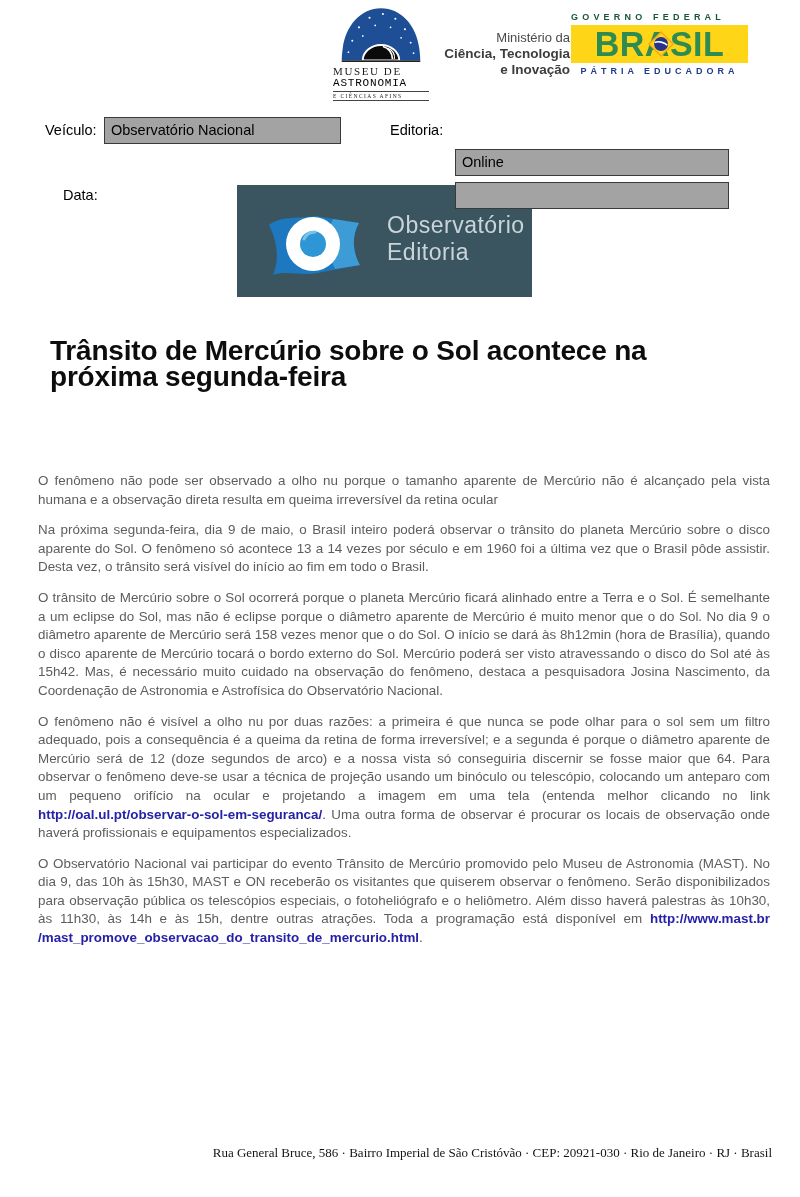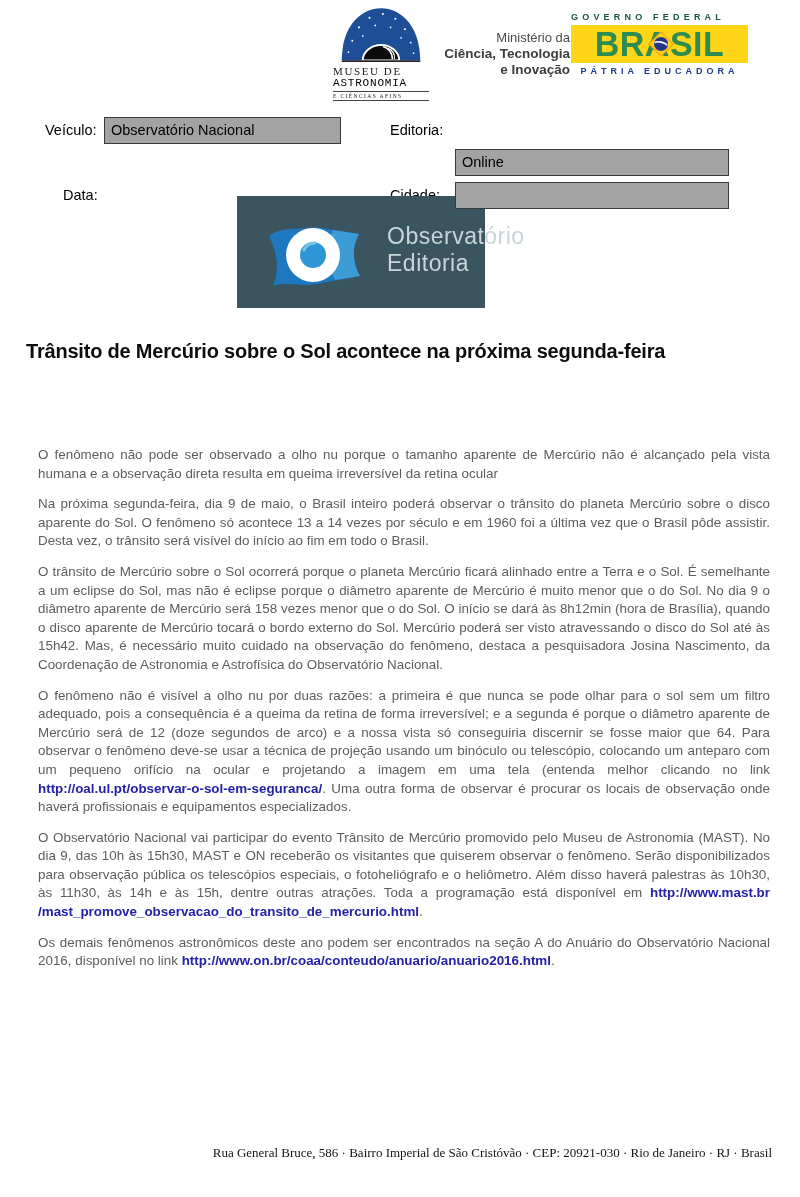--- a/index.html
+++ b/index.html
@@ -30,26 +30,26 @@
   .brasil-name { font-size: 34px; font-weight: bold; color: #2e8b51; letter-spacing: 0.5px; transform: scaleY(1.04); }
   .brasil-flag { position: absolute; left: 50%; top: 50%; transform: translate(-46%, -50%); }
   .patria { margin-top: 3px; font-size: 9px; font-weight: bold; letter-spacing: 4px; color: #1f3a8e; text-align: center; white-space: nowrap; }
 
   
   .field-label { position: absolute; font-size: 14.5px; color: #000; }
   .field-box { position: absolute; height: 27px; border: 1px solid #3a3a3a; background: #a3a3a3;
                font-size: 14.5px; color: #000; padding: 4px 6px; z-index: 2; }
 
   
-  .on-banner { position: absolute; left: 237px; top: 196px; width: 248px; height: 112px; background: #3b5560; z-index: 1; padding-left: 12px; }
+  .on-banner { position: absolute; left: 237px; top: 185px; width: 295px; height: 112px; background: #3b5560; z-index: 1; padding-left: 12px; }
   .on-banner svg { position: absolute; left: 26px; top: 18px; }
   .on-banner-text { position: absolute; left: 150px; top: 27px; color: #c9d5d9; font-size: 23px; line-height: 27px; letter-spacing: 0.5px; }
 
   
-  .article-title { margin: 20px 48px 0 26px; font-size: 20px; line-height: 26px; font-weight: bold; color: #0d0d0d; letter-spacing: -0.2px; }
+  .article-title { margin: 20px 48px 0 50px; font-size: 28px; line-height: 26px; font-weight: bold; color: #0d0d0d; letter-spacing: -0.2px; }
   .article-body { margin: 82px 30px 0 38px; }
   .article-body p { text-align: justify; font-size: 13.4px; line-height: 18.6px; color: #5d5d5d; margin: 0 0 12px 0; }
   .article-body a { color: #2521a8; font-weight: bold; text-decoration: none; }
 
   
   .footer { position: absolute; top: 1142px; right: 28px; text-align: right;
             font-family: "Liberation Serif", serif; font-size: 13px; line-height: 21px; color: #141414; }
 </style>
 </head>
 <body>
@@ -128,20 +128,19 @@
   </div>
 
   <h1 class="article-title">Trânsito de Mercúrio sobre o Sol acontece na próxima segunda-feira</h1>
 
   <div class="article-body" id="article-body">
       <p><span>O fenômeno não pode ser observado a olho nu porque o tamanho aparente de Mercúrio não é alcançado pela vista humana e a observação direta resulta em queima irreversível da retina ocular</span></p>
       <p><span>Na próxima segunda-feira, dia 9 de maio, o Brasil inteiro poderá observar o trânsito do planeta Mercúrio sobre o disco aparente do Sol. O fenômeno só acontece 13 a 14 vezes por século e em 1960 foi a última vez que o Brasil pôde assistir. Desta vez, o trânsito será visível do início ao fim em todo o Brasil.</span></p>
       <p><span>O trânsito de Mercúrio sobre o Sol ocorrerá porque o planeta Mercúrio ficará alinhado entre a Terra e o Sol. É semelhante a um eclipse do Sol, mas não é eclipse porque o diâmetro aparente de Mercúrio é muito menor que o do Sol. No dia 9 o diâmetro aparente de Mercúrio será 158 vezes menor que o do Sol. O início se dará às 8h12min (hora de Brasília), quando o disco aparente de Mercúrio tocará o bordo externo do Sol. Mercúrio poderá ser visto atravessando o disco do Sol até às 15h42. Mas, é necessário muito cuidado na observação do fenômeno, destaca a pesquisadora Josina Nascimento, da Coordenação de Astronomia e Astrofísica do Observatório Nacional.</span></p>
       <p><span>O fenômeno não é visível a olho nu por duas razões: a primeira é que nunca se pode olhar para o sol sem um filtro adequado, pois a consequência é a queima da retina de forma irreversível; e a segunda é porque o diâmetro aparente de Mercúrio será de 12 (doze segundos de arco) e a nossa vista só conseguiria discernir se fosse maior que 64. Para observar o fenômeno deve-se usar a técnica de projeção usando um binóculo ou telescópio, colocando um anteparo com um pequeno orifício na ocular e projetando a imagem em uma tela (entenda melhor clicando no link </span><a href="#">http://oal.ul.pt/observar-o-sol-em-seguranca/</a><span>. Uma outra forma de observar é procurar os locais de observação onde haverá profissionais e equipamentos especializados.</span></p>
       <p><span>O Observatório Nacional vai participar do evento Trânsito de Mercúrio promovido pelo Museu de Astronomia (MAST). No dia 9, das 10h às 15h30, MAST e ON receberão os visitantes que quiserem observar o fenômeno. Serão disponibilizados para observação pública os telescópios especiais, o fotoheliógrafo e o heliômetro. Além disso haverá palestras às 10h30, às 11h30, às 14h e às 15h, dentre outras atrações. Toda a programação está disponível em </span><a href="#">http://www.mast.br /mast_promove_observacao_do_transito_de_mercurio.html</a><span>.</span></p>
-      <p><span>Os demais fenômenos astronômicos deste ano podem ser encontrados na seção A do Anuário do Observatório Nacional 2016, disponível no link </span><a href="#">http://www.on.br/coaa/conteudo/anuario/anuario2016.html</a><span>.</span></p>
     </div>
 
   <div class="footer">
     <div>Rua General Bruce, 586 · Bairro Imperial de São Cristóvão · CEP: 20921-030 · Rio de Janeiro · RJ · Brasil</div>
   </div>
 
 </div>
 
 </body></html>

